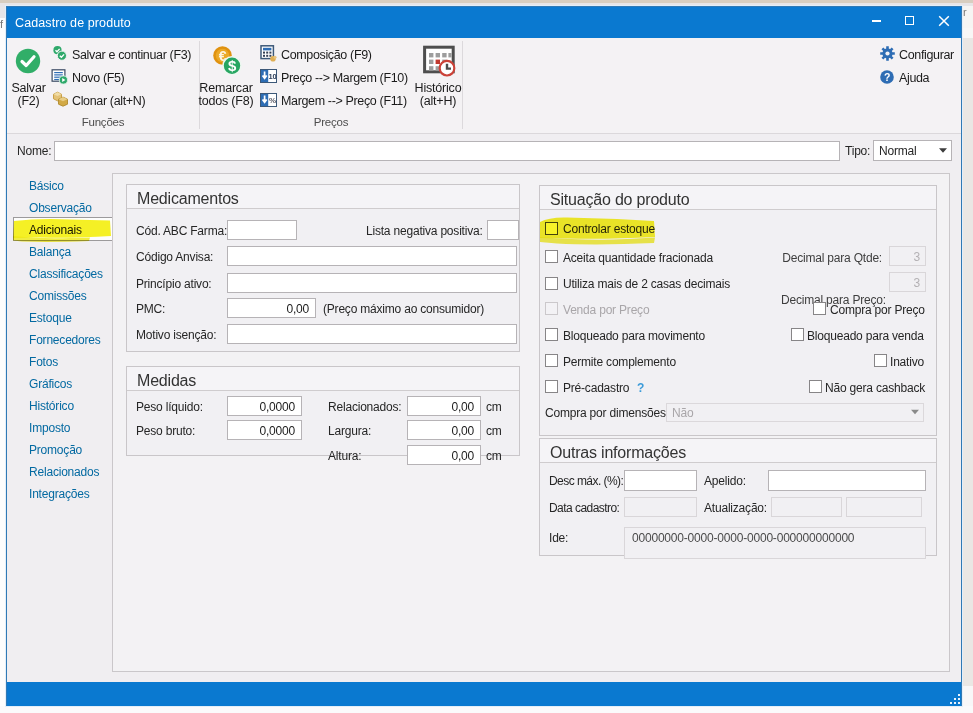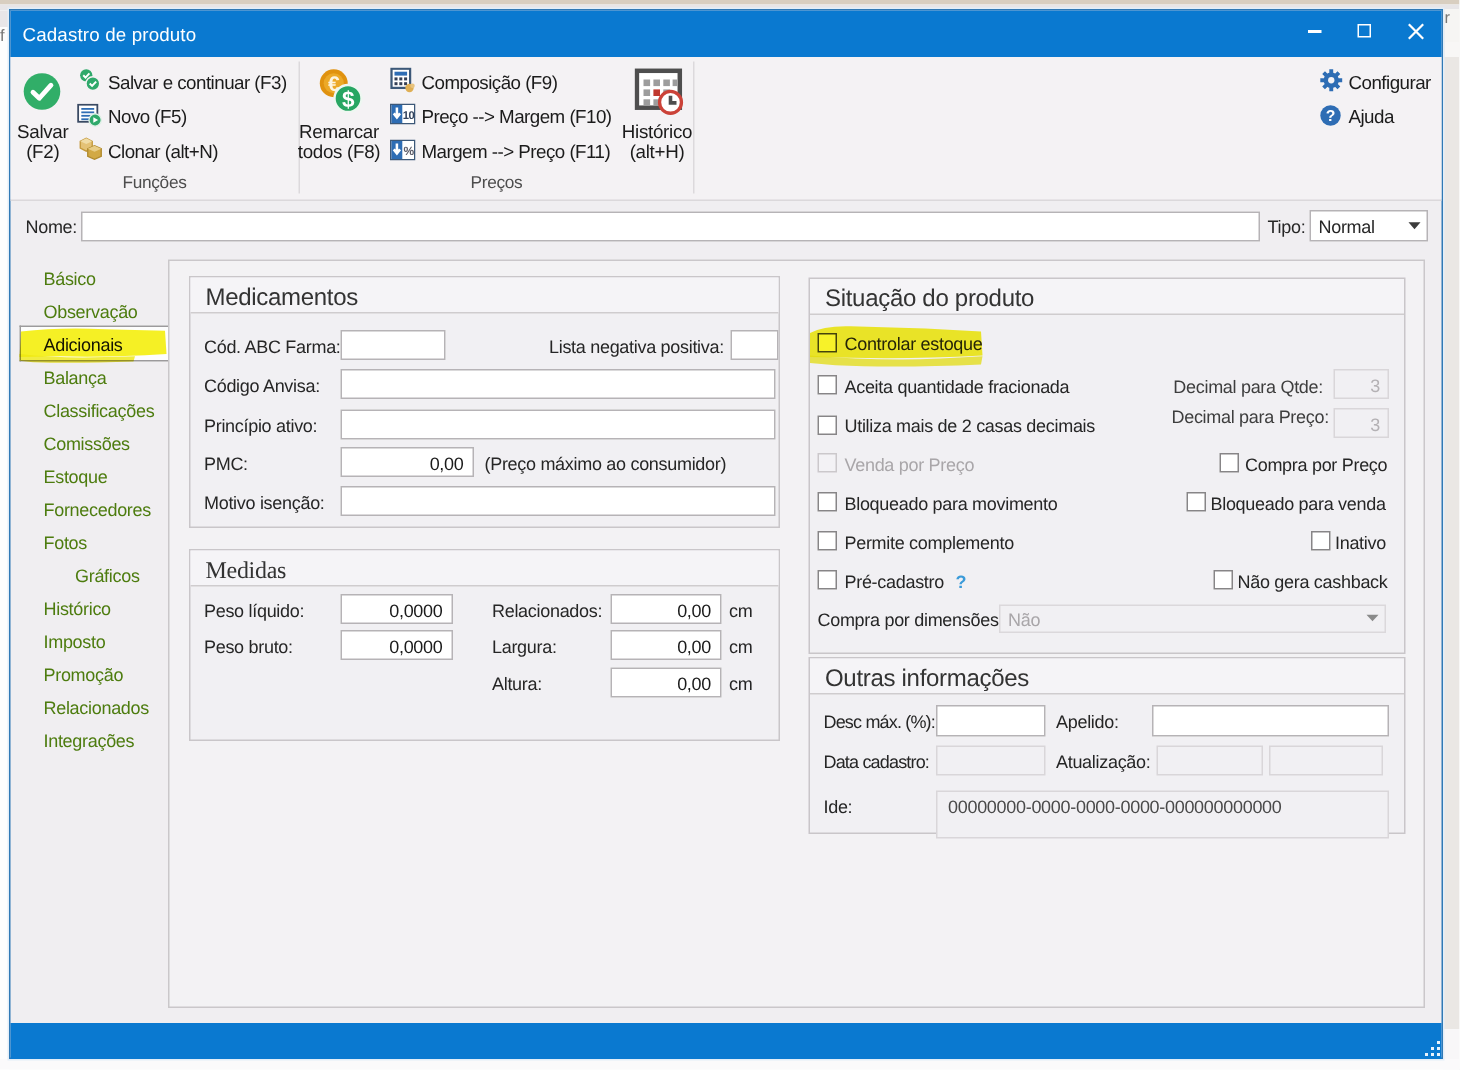--- a/index.html
+++ b/index.html
@@ -20,21 +20,21 @@
   .lbl{color:#262626;white-space:nowrap;}
   .tight{letter-spacing:-0.55px;}
   .lblg{color:#3e3e3e;white-space:nowrap;}
   .grp{border:1px solid #c9c6c9;box-sizing:border-box;background:#f1f0f3;}
   .grphdr{position:absolute;left:0;top:0;right:0;height:23px;background:#f5f4f7;
           border-bottom:1px solid #cfccce;}
   .grptitle{position:absolute;left:10px;top:5px;color:#333333;font-size:16px;}
   .cb{width:11px;height:11px;background:#ffffff;border:1px solid #878587;box-sizing:content-box;}
   .cbd{width:11px;height:11px;background:#f3f2f5;border:1px solid #cbc8cb;}
   .num{text-align:right;font-size:12px;color:#1b1b1b;}
-  .tab{left:29px;color:#4d7c0f;white-space:nowrap;}
+  .tab{left:29px;color:#0369a1;white-space:nowrap;}
 </style>
 </head>
 <body>
 
 <div class="abs" style="left:0;top:0;width:973px;height:3px;background:#d8cec0;"></div>
 <div class="abs" style="left:0;top:3px;width:973px;height:4px;background:#e7e5e7;"></div>
 <div class="abs" style="left:0;top:7px;width:6px;height:706px;background:#fdfdfd;"></div>
 <div class="abs" style="left:0;top:7px;width:6px;height:11px;background:#e8e6e8;"></div>
 <div class="abs" style="left:962px;top:7px;width:11px;height:679px;background:#eae7e4;"></div>
 <div class="abs" style="left:962px;top:686px;width:11px;height:27px;background:#f8f7f8;"></div>
@@ -182,21 +182,21 @@
 
 <div class="abs tab" style="top:179px;">Básico</div>
 <div class="abs tab" style="top:201px;">Observação</div>
 <div class="abs" style="left:13px;top:217px;width:99px;height:24px;border:1px solid #9c9a9c;border-right:none;background:#fdfdfd;box-sizing:border-box;"></div>
 <div class="abs tab" style="top:245px;">Balança</div>
 <div class="abs tab" style="top:267px;">Classificações</div>
 <div class="abs tab" style="top:289px;">Comissões</div>
 <div class="abs tab" style="top:311px;">Estoque</div>
 <div class="abs tab" style="top:333px;">Fornecedores</div>
 <div class="abs tab" style="top:355px;">Fotos</div>
-<div class="abs tab" style="top:377px;margin-left:21px;">Gráficos</div>
+<div class="abs tab" style="top:377px;">Gráficos</div>
 <div class="abs tab" style="top:399px;">Histórico</div>
 <div class="abs tab" style="top:421px;">Imposto</div>
 <div class="abs tab" style="top:443px;">Promoção</div>
 <div class="abs tab" style="top:465px;">Relacionados</div>
 <div class="abs tab" style="top:487px;">Integrações</div>
 
 <div class="abs" style="left:29px;top:223px;color:#141408;">Adicionais</div>
 <svg class="abs" style="left:10px;top:216px;mix-blend-mode:multiply;" width="104" height="28" viewBox="0 0 104 28">
   <path d="M4 5 Q30 2 60 3.5 L100 4.5 L101 20 Q60 22.5 30 21.5 L3 22 Z" fill="#f6f112" opacity="0.92"></path>
   <path d="M3 20 Q30 23 60 22 L80 21.5 L79 25 Q40 26.5 12 25.5 L3 24.5 Z" fill="#f0ea10" opacity="0.8"></path>
@@ -213,21 +213,21 @@
 <div class="abs lbl" style="left:136px;top:250px;">Código Anvisa:</div>
 <div class="abs fld" style="left:227px;top:246px;width:290px;height:20px;"></div>
 <div class="abs lbl" style="left:136px;top:277px;">Princípio ativo:</div>
 <div class="abs fld" style="left:227px;top:273px;width:290px;height:20px;"></div>
 <div class="abs lbl" style="left:136px;top:302px;">PMC:</div>
 <div class="abs fld num" style="left:227px;top:298px;width:89px;height:20px;padding:3px 6px 0 0;">0,00</div>
 <div class="abs lbl" style="left:323px;top:302px;">(Preço máximo ao consumidor)</div>
 <div class="abs lbl" style="left:136px;top:328px;">Motivo isenção:</div>
 <div class="abs fld" style="left:227px;top:324px;width:290px;height:20px;"></div>
 
-<div class="abs grp" style="left:126px;top:366px;width:394px;height:128px;font-family:Liberation Serif, serif;">
+<div class="abs grp" style="left:126px;top:366px;width:394px;height:90px;">
   <div class="grphdr"></div>
     <div class="grptitle">Medidas</div>
 </div>
 <div class="abs lbl" style="left:136px;top:400px;">Peso líquido:</div>
 <div class="abs fld num" style="left:227px;top:396px;width:75px;height:20px;padding:3px 6px 0 0;">0,0000</div>
 <div class="abs lbl" style="left:328px;top:400px;">Relacionados:</div>
 <div class="abs fld num" style="left:407px;top:396px;width:74px;height:20px;padding:3px 6px 0 0;">0,00</div>
 <div class="abs lbl" style="left:486px;top:400px;">cm</div>
 <div class="abs lbl" style="left:136px;top:424px;">Peso bruto:</div>
 <div class="abs fld num" style="left:227px;top:420px;width:75px;height:20px;padding:3px 6px 0 0;">0,0000</div>
@@ -250,21 +250,21 @@
   <path d="M3 24 Q50 28 90 26 L118 24.5 L117 30 Q60 32.5 20 30.5 L3 29 Z" fill="#f0ea10" opacity="0.75"></path>
 </svg>
 
 <div class="abs cb" style="left:545px;top:250px;"></div>
 <div class="abs lbl" style="left:563px;top:251px;">Aceita quantidade fracionada</div>
 <div class="abs lblg" style="left:781px;top:251px;width:101px;text-align:right;">Decimal para Qtde:</div>
 <div class="abs fldd num" style="left:889px;top:246px;width:37px;height:20px;padding:3px 5px 0 0;color:#b4b1b4;">3</div>
 
 <div class="abs cb" style="left:545px;top:277px;"></div>
 <div class="abs lbl" style="left:563px;top:277px;">Utiliza mais de 2 casas decimais</div>
-<div class="abs lblg" style="left:781px;top:271px;width:101px;text-align:center;">Decimal para Preço:</div>
+<div class="abs lblg" style="left:781px;top:293px;width:101px;text-align:center;">Decimal para Preço:</div>
 <div class="abs fldd num" style="left:889px;top:272px;width:37px;height:20px;padding:3px 5px 0 0;color:#b4b1b4;">3</div>
 
 <div class="abs cbd" style="left:545px;top:302px;"></div>
 <div class="abs" style="left:563px;top:303px;color:#a9a6a9;">Venda por Preço</div>
 <div class="abs cb" style="left:813px;top:302px;"></div>
 <div class="abs lbl" style="left:830px;top:303px;">Compra por Preço</div>
 
 <div class="abs cb" style="left:545px;top:328px;"></div>
 <div class="abs lbl" style="left:563px;top:329px;">Bloqueado para movimento</div>
 <div class="abs cb" style="left:791px;top:328px;"></div>

